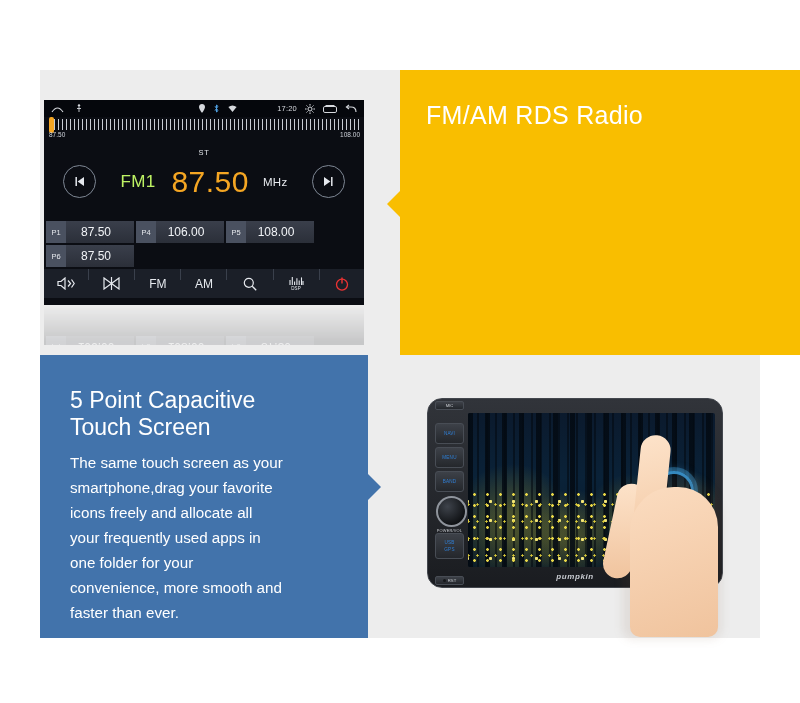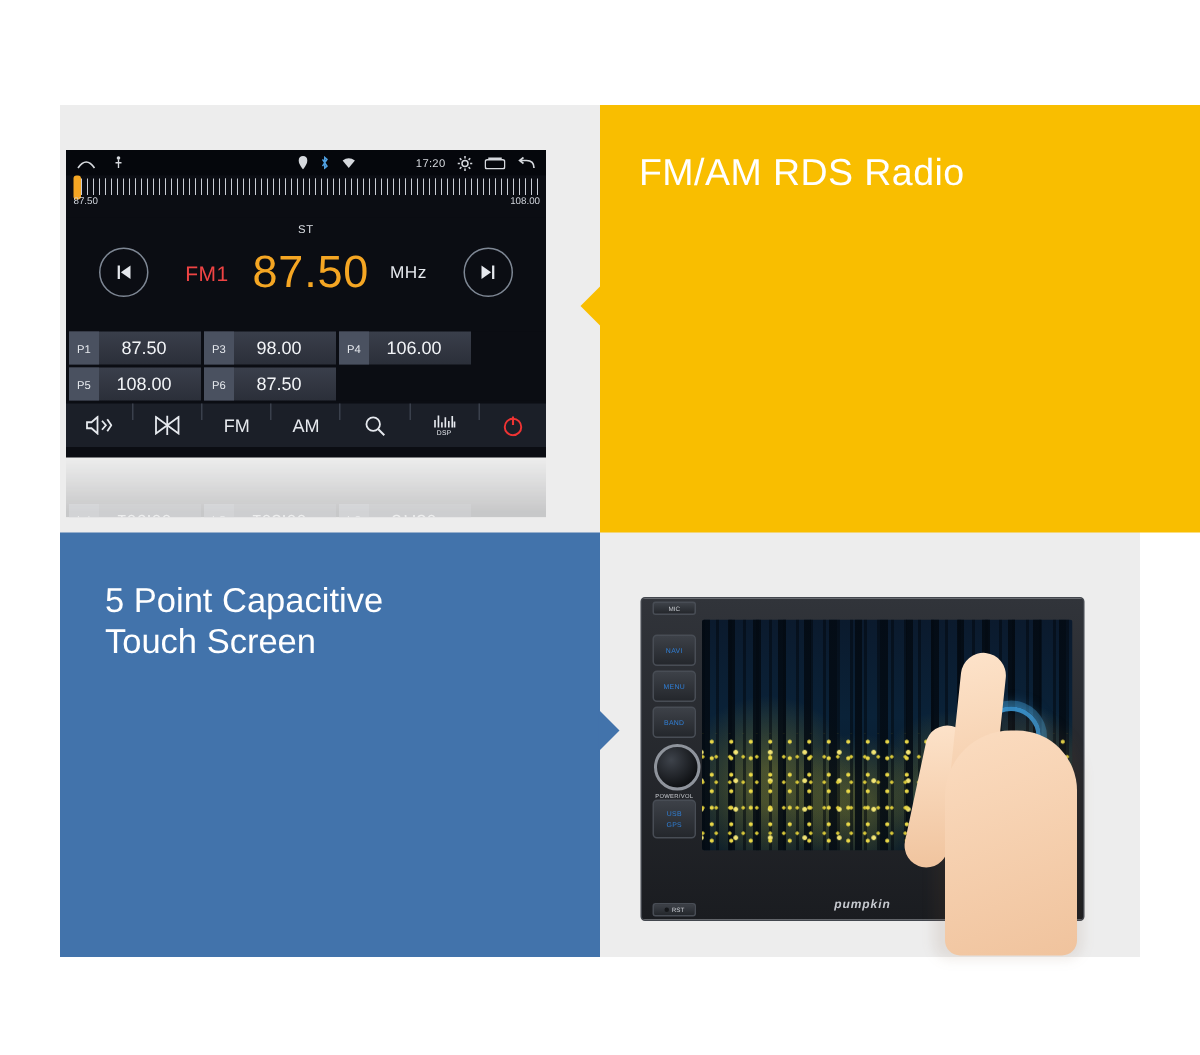--- a/index.html
+++ b/index.html
@@ -9,21 +9,21 @@
 
   
   .panel-yellow{position:absolute;left:400px;top:70px;width:404px;height:285px;background:#f9be00;
     box-sizing:border-box;padding:32px 26px 0 26px;}
   .panel-yellow .ptitle{color:#ffffff;font-size:25px;font-weight:400;letter-spacing:.3px;margin:0 0 14px 0;line-height:1.1;}
   .panel-yellow .pbody{color:#ffffff;font-size:15.2px;line-height:25px;white-space:pre-line;}
   .notch-left{position:absolute;left:-13px;top:120px;width:0;height:0;
     border-top:14px solid transparent;border-bottom:14px solid transparent;border-right:14px solid #f9be00;}
 
   
-  .panel-blue{position:absolute;left:40px;top:355px;width:360px;height:283px;background:#4273ab;
+  .panel-blue{position:absolute;left:40px;top:355px;width:328px;height:283px;background:#4273ab;
     box-sizing:border-box;padding:32px 30px 0 30px;}
   .panel-blue .ptitle{color:#ffffff;font-size:23px;font-weight:400;margin:0 0 10px 0;line-height:1.16;white-space:pre-line;}
   .panel-blue .pbody{color:#ffffff;font-size:15.2px;line-height:25px;white-space:pre-line;}
   .notch-right{position:absolute;right:-13px;top:118px;width:0;height:0;
     border-top:14px solid transparent;border-bottom:14px solid transparent;border-left:14px solid #4273ab;}
 
   
   .radio-wrap{position:absolute;left:44px;top:100px;width:320px;height:205px;background:#0b0d13;overflow:hidden;}
   .radio-reflect{position:absolute;left:44px;top:305px;width:320px;height:40px;overflow:hidden;
     transform:scaleY(-1);opacity:.16;pointer-events:none;
@@ -43,39 +43,39 @@
   .ticks2{position:absolute;left:6px;right:4px;top:2px;height:7px;
     background-image:repeating-linear-gradient(to right,#c8ccd4 0px,#c8ccd4 1px,transparent 1px,transparent 20px);}
   .cursor{position:absolute;left:5px;top:0px;width:5px;height:16px;background:#f5a623;border-radius:2px;}
   .scale-lo{position:absolute;left:5px;top:14px;color:#cfd3da;font-size:6.5px;}
   .scale-hi{position:absolute;right:4px;top:14px;color:#cfd3da;font-size:6.5px;}
 
   .freqzone{position:relative;height:76px;background:#0b0d13;}
   .st-lbl{position:absolute;top:3px;left:0;right:0;text-align:center;color:#dfe2e7;font-size:7.5px;letter-spacing:.6px;}
   .freq-row{position:absolute;top:20px;left:0;right:0;display:flex;align-items:center;justify-content:center;gap:0;}
   .seekbtn{width:31px;height:31px;border-radius:50%;border:1.4px solid #7e8794;display:flex;align-items:center;justify-content:center;color:#e6e9ee;font-size:13px;}
-  .band-lbl{color:#ef4444;font-size:14px;margin-left:24px;margin-right:16px;letter-spacing:.3px;}
+  .band-lbl{color:#bef264;font-size:17px;margin-left:24px;margin-right:16px;letter-spacing:.3px;}
   .freq-val{color:#f5a623;font-size:30px;font-weight:400;letter-spacing:.5px;line-height:1;}
   .mhz-lbl{color:#e6e9ee;font-size:11.5px;margin-left:14px;margin-right:24px;letter-spacing:.3px;}
 
   .presets{display:flex;flex-wrap:wrap;gap:2px;padding:0 2px;background:#0b0d13;}
   .preset{width:88px;height:22px;background:linear-gradient(#3a3f4b,#2b2f39);display:flex;align-items:center;position:relative;}
   .preset .pnum{position:absolute;left:0;top:0;bottom:0;width:20px;background:#4a5160;color:#e6e9ee;font-size:7.5px;display:flex;align-items:center;justify-content:center;}
   .preset .pval{flex:1;text-align:center;color:#f2f4f7;font-size:12px;padding-left:12px;}
 
   .toolbar{height:29px;background:#1b1f28;display:flex;justify-content:space-around;margin-top:2px;padding:0 4px;}
   .tbi{color:#e6e9ee;font-size:12px;display:flex;align-items:center;justify-content:center;min-width:26px;line-height:1;}
   .tb-sep{width:1px;height:11px;background:#3a404c;}
   .dsp-wrap{display:flex;flex-direction:column;align-items:center;line-height:1;}
   .dsp-txt{font-size:4.5px;color:#e6e9ee;margin-top:1px;letter-spacing:.2px;}
 
   
   .unit-wrap{position:absolute;left:424px;top:390px;width:306px;height:216px;}
-  .unit-body{position:absolute;left:3px;top:8px;width:296px;height:216px;background:linear-gradient(180deg,#31343a,#1a1c20);
-    border-radius:3px;border:1px solid #43474e;box-sizing:border-box;}
+  .unit-body{position:absolute;left:3px;top:8px;width:296px;height:190px;background:linear-gradient(180deg,#31343a,#1a1c20);
+    border-radius:15px;border:1px solid #43474e;box-sizing:border-box;}
   .unit-side{position:absolute;left:7px;top:13px;width:29px;bottom:10px;}
   .sbtn{width:29px;height:21px;margin-bottom:3px;border-radius:3px;
     background:linear-gradient(180deg,#3d4148,#24272c);border:1px solid #484d55;
     display:flex;align-items:center;justify-content:center;color:#2f7fd6;font-size:4.6px;letter-spacing:.2px;box-sizing:border-box;}
   .knob{width:27px;height:27px;border-radius:50%;background:radial-gradient(circle at 35% 32%,#3e434b,#101215 72%);
     border:2px solid #8f949c;margin:4px 0 1px 1px;}
   .knoblbl{color:#c9ccd1;font-size:3.9px;text-align:center;width:31px;margin-left:-1px;letter-spacing:.2px;}
   .sbtn.tall{height:26px;flex-direction:column;gap:2px;}
   .mic-bar{position:absolute;left:7px;top:2px;width:29px;height:9px;border-radius:2px;
     background:linear-gradient(180deg,#3d4148,#24272c);border:1px solid #484d55;color:#c9ccd1;font-size:4.2px;
@@ -209,24 +209,20 @@
       </div>
     </div>
   </div>
 
   <div class="presets">
     <div class="preset">
       <span class="pnum">P1</span>
       <span class="pval">87.50</span>
     </div>
     <div class="preset">
-      <span class="pnum">P3</span>
-      <span class="pval">98.00</span>
-    </div>
-    <div class="preset">
       <span class="pnum">P4</span>
       <span class="pval">106.00</span>
     </div>
     <div class="preset">
       <span class="pnum">P5</span>
       <span class="pval">108.00</span>
     </div>
     <div class="preset">
       <span class="pnum">P6</span>
       <span class="pval">87.50</span>
@@ -309,20 +305,27 @@
 
 <div class="panel-yellow">
   <div class="notch-left"></div>
   <h2 class="ptitle">FM/AM RDS Radio</h2>
 </div>
 
 <div class="panel-blue">
   <div class="notch-right"></div>
   <h2 class="ptitle">5 Point Capacitive
 Touch Screen</h2>
+  <div class="pbody">The same touch screen as your
+smartphone,drag your favorite
+icons freely and allocate all
+your frequently used apps in
+one folder for your
+convenience, more smooth and
+faster than ever.</div>
 </div>
 
 <div class="unit-wrap">
   <div class="unit-body">
 
     <div class="mic-bar">MIC</div>
 
     <div class="unit-side">
       <div style="height:11px"></div>
       <div class="sbtn">NAVI</div>

